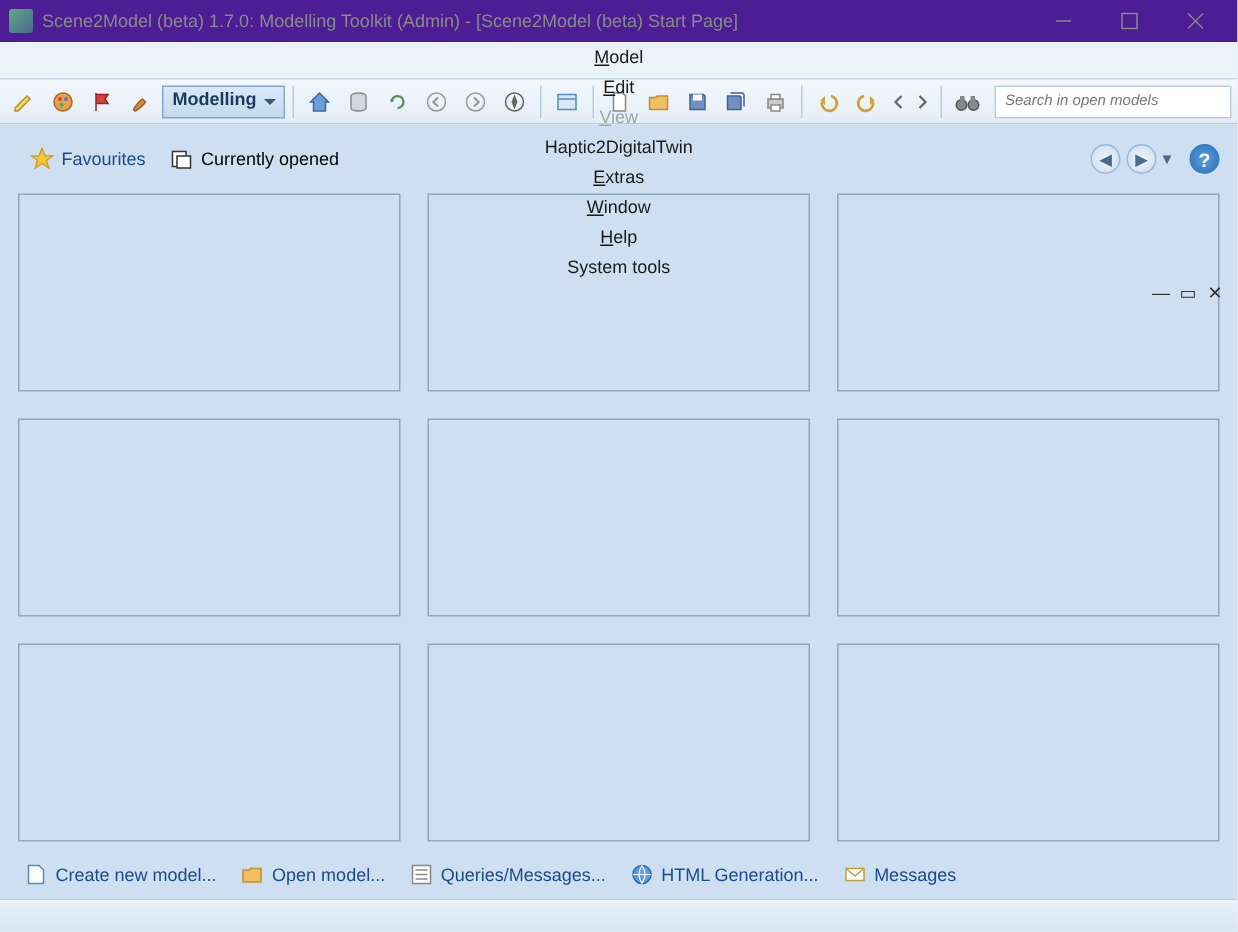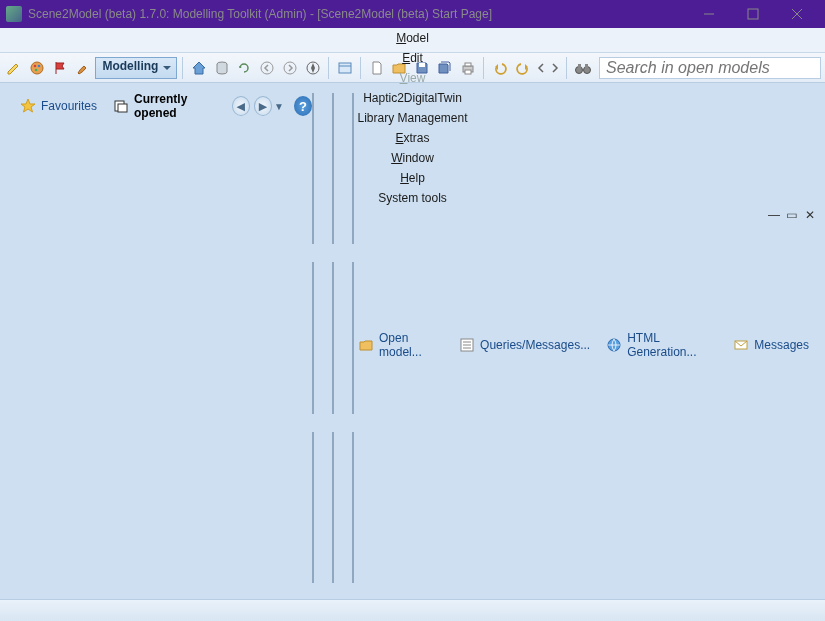--- a/index.html
+++ b/index.html
@@ -18,27 +18,27 @@
 .menubar .menu-item.disabled { color: #9aa; text-align: center; }
 .menubar .menu-right { margin-left: auto; display: flex; gap: 4px; padding-right: 4px; }
 .menubar .win-ctl { width: 14px; height: 14px; display:flex; align-items:center; justify-content:center; font-size:12px; color:#333; }
 
 .toolbar { height: 30px; background: linear-gradient(#f3f7fc,#e4edf7); border-bottom: 1px solid #b9cde2; display: flex; align-items: center; padding: 0 4px; gap: 2px; }
 .tool-btn { width: 24px; height: 24px; display: flex; align-items: center; justify-content: center; border-radius: 2px; }
 .tool-sep { width: 1px; height: 22px; background: #b9cde2; margin: 0 3px; }
 .mode-box { height: 22px; background: linear-gradient(#d9e8f7,#c3daf0); border: 1px solid #7fa8d0; padding: 0 18px 4px 6px; display: flex; align-items: center; font-size: 12px; font-weight: bold; color: #1a3a5a; position: relative; }
 .mode-box::after { content:""; position:absolute; right:5px; top:8px; border:4px solid transparent; border-top-color:#3a5a7a; }
 .search-wrap { flex: 1; display: flex; align-items: center; margin-left: 4px; }
-.search-input { flex: 1; height: 22px; border: 1px solid #b9cde2; background: #fff; padding: 0 6px; font-size: 16px; font-style: italic; color: #888; outline: none; }
-
-.content { background: #cddff0; height: calc(621px - 28px - 25px - 30px - 22px); padding: 10px 12px 8px 12px; display: flex; flex-direction: row; }
+.search-input { flex: 1; height: 22px; border: 1px solid #b9cde2; background: #fff; padding: 0 6px; font-size: 10px; font-style: italic; color: #888; outline: none; }
+
+.content { background: #cddff0; height: calc(621px - 28px - 25px - 30px - 22px); padding: 10px 12px 8px 12px; display: flex; flex-direction: column; }
 
 .tabbar { display: flex; align-items: center; height: 26px; margin-bottom: 10px; }
 .tab { display: flex; align-items: center; gap: 5px; padding: 3px 8px; font-size: 12px; color: #1a4b8a; cursor: default; }
-.tab.active { font-weight: bold; color: #000; }
+.tab.active { font-weight: normal; color: #000; }
 .tabbar .tabspacer { flex: 1; }
 .nav-btn { width: 20px; height: 20px; border-radius: 50%; background: radial-gradient(#f0f6fc,#c8dbed); border:1px solid #9ab8d4; display:flex; align-items:center; justify-content:center; margin: 0 2px; font-size:11px; color:#4a6a8a;}
 .nav-drop { width:10px; display:flex; align-items:center; justify-content:center; color:#4a6a8a; font-size:10px; margin-right:6px;}
 .help-btn { width: 20px; height: 20px; border-radius: 50%; background: radial-gradient(#5aa0e0,#2a6ab0); color:#fff; font-weight:bold; display:flex; align-items:center; justify-content:center; font-size:13px; margin-left:4px;}
 
 .grid { flex:1; display:grid; grid-template-columns: repeat(3,1fr); grid-template-rows: repeat(3,1fr); gap: 18px; padding: 0 0 8px 0;}
 .slot { border: 1px solid #8fa8c0; background: transparent; }
 
 .bottom-actions { display:flex; align-items:center; gap: 16px; padding: 6px 4px 0 4px; font-size:12px;}
 .action { display:flex; align-items:center; gap:5px; color:#1a4b8a; cursor:default;}
@@ -74,21 +74,20 @@
 </div>
 
 <div class="menubar">
   <svg class="home-icon" viewBox="0 0 16 16">
       <path d="M2 8 L8 2 L14 8 L12 8 L12 14 L4 14 L4 8 Z" fill="#6aa0d8" stroke="#3a6aa0" stroke-width="0.6"></path>
     </svg>
   <div class="menu-item"><u>M</u><span>odel</span></div>
   <div class="menu-item"><u>E</u>dit</div>
   <div class="menu-item disabled"><u>V</u>iew</div>
   <div class="menu-item">Haptic2DigitalTwin</div>
-  <div class="menu-item">Library Management</div>
   <div class="menu-item"><u>E</u>xtras</div>
   <div class="menu-item"><u>W</u>indow</div>
   <div class="menu-item"><u>H</u>elp</div>
   <div class="menu-item">System tools</div>
   <div class="menu-right">
     <div class="win-ctl">—</div>
     <div class="win-ctl">▭</div>
     <div class="win-ctl">✕</div>
   </div>
 </div>
@@ -265,20 +264,28 @@
     <div class="slot"></div>
     <div class="slot"></div>
     <div class="slot"></div>
     <div class="slot"></div>
   </div>
 
   <div class="bottom-actions">
     <div class="action">
       <span class="ico">
           <svg width="16" height="16">
+            <path d="M3 2 L10 2 L13 5 L13 14 L3 14 Z" fill="#fff" stroke="#5a8aba"></path>
+          </svg>
+        </span>
+      <span>Create new model...</span>
+    </div>
+    <div class="action">
+      <span class="ico">
+          <svg width="16" height="16">
             <path d="M2 5 L6 5 L7 4 L14 4 L14 13 L2 13 Z" fill="#f0c060" stroke="#c09030"></path>
           </svg>
         </span>
       <span>Open model...</span>
     </div>
     <div class="action">
       <span class="ico">
           <svg width="16" height="16">
             <rect x="2" y="2" width="12" height="12" fill="#fff" stroke="#888"></rect>
             <line x1="4" y1="5" x2="12" y2="5" stroke="#888"></line>

